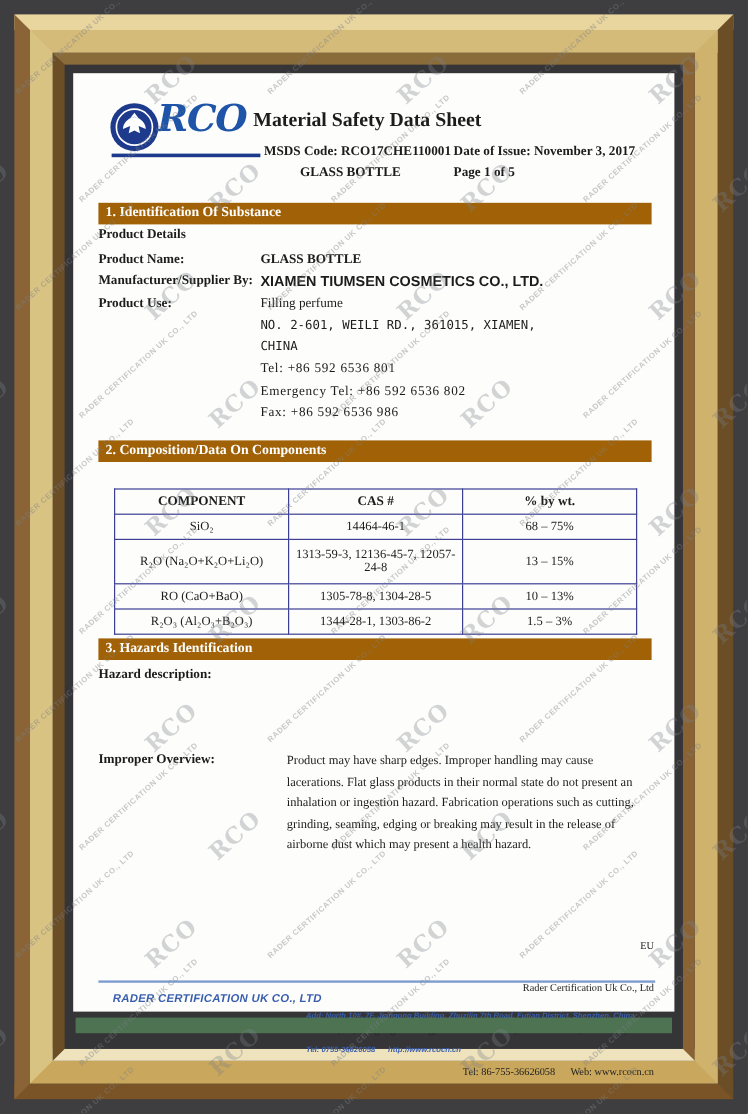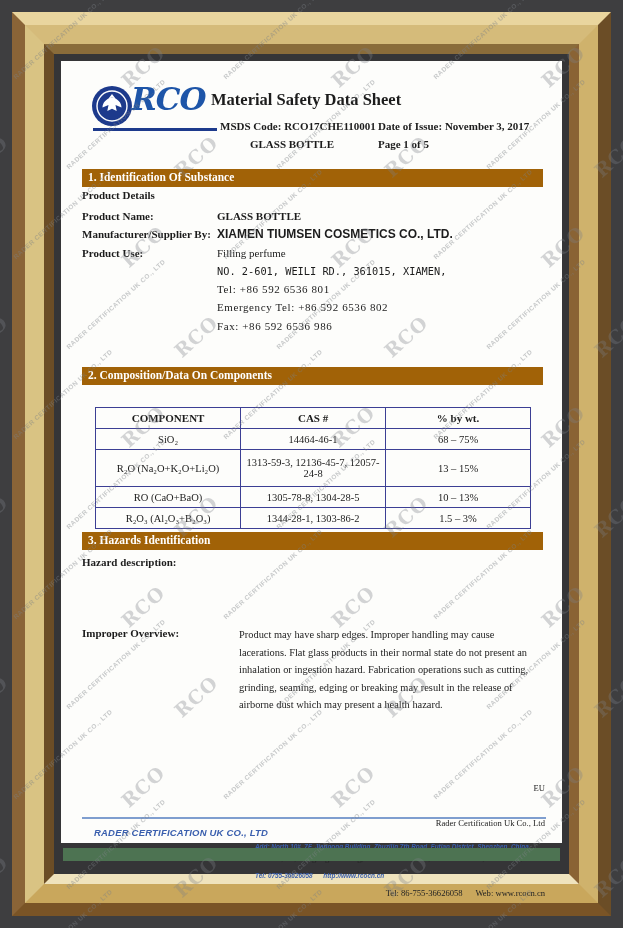--- a/index.html
+++ b/index.html
@@ -120,20 +120,23 @@
                 <span class="id-label">Product Name:</span><span class="v-bold">GLASS BOTTLE</span>
               </div>
               <div class="id-row">
                 <span class="id-label">Manufacturer/Supplier By:</span><span class="v-sans">XIAMEN TIUMSEN COSMETICS CO., LTD.</span>
               </div>
               <div class="id-row">
                 <span class="id-label">Product Use:</span><span>Filling perfume</span>
               </div>
               <div class="id-row">
                 <span class="id-label"></span><span class="v-mono">NO. 2-601, WEILI RD., 361015, XIAMEN,</span>
+              </div>
+              <div class="id-row">
+                <span class="id-label"></span><span class="v-mono">CHINA</span>
               </div>
               <div class="id-row">
                 <span class="id-label"></span><span class="v-tel">Tel: +86 592 6536 801</span>
               </div>
               <div class="id-row">
                 <span class="id-label"></span><span class="v-tel">Emergency Tel: +86 592 6536 802</span>
               </div>
               <div class="id-row">
                 <span class="id-label"></span><span class="v-tel">Fax: +86 592 6536 986</span>
               </div>

